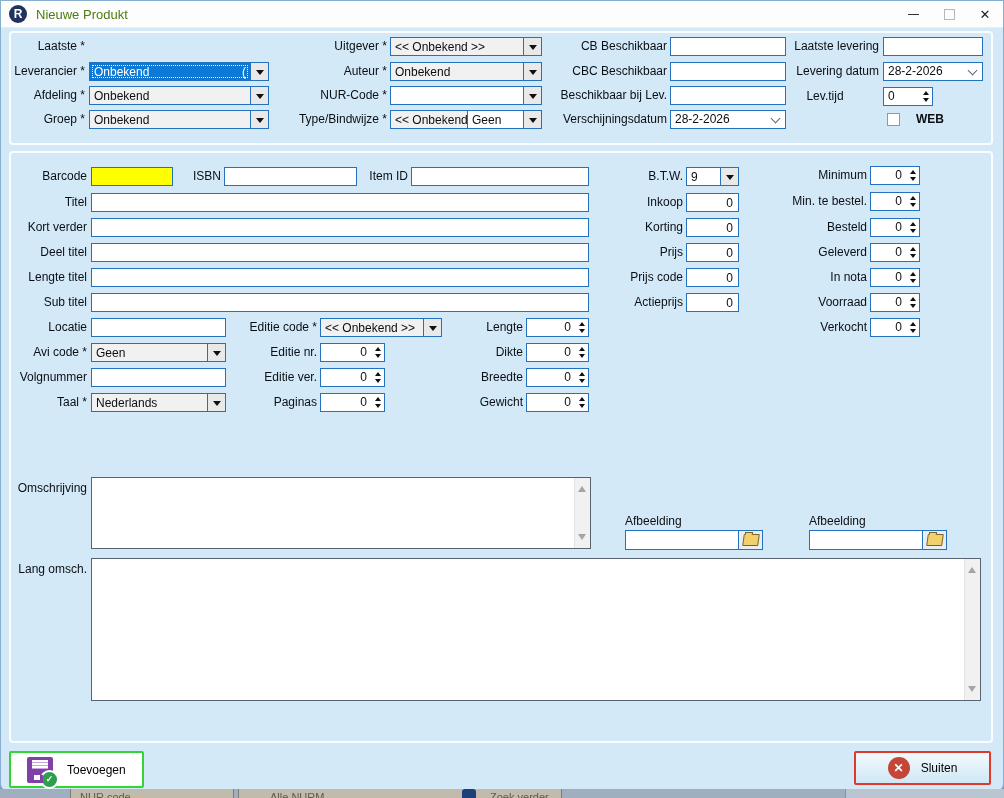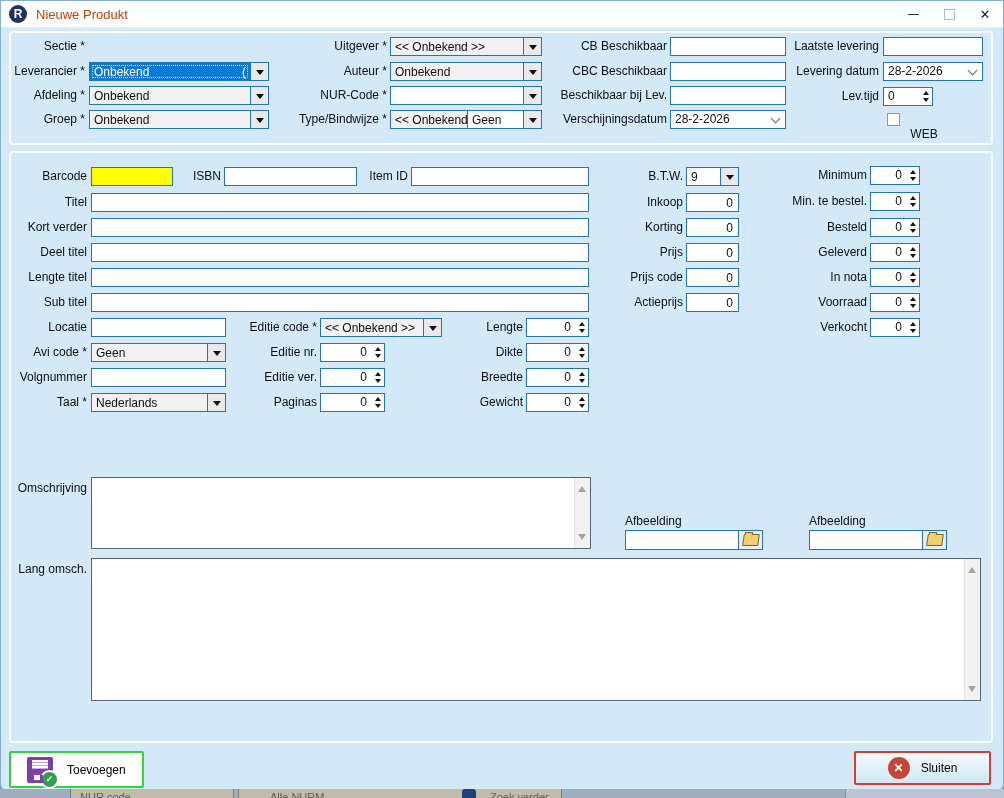--- a/index.html
+++ b/index.html
@@ -1,20 +1,20 @@
 <!DOCTYPE html>
 <html><head>
 <meta charset="utf-8">
 <style>
   html,body{margin:0;padding:0;}
   body{width:1004px;height:798px;overflow:hidden;font-family:"Liberation Sans",sans-serif;font-size:12px;color:#0a0f14;background:#aab6c2;position:relative;}
   .dialog{position:absolute;left:0;top:0;width:1002px;height:789px;background:#d4e9f8;border:1px solid #86aed0;border-radius:0 0 7px 7px;box-shadow:0 3px 6px rgba(40,60,80,.45);overflow:hidden;}
   .titlebar{position:absolute;left:0;top:0;right:0;height:26px;background:#fdfdfd;border-bottom:1px solid #e8eef3;display:flex;align-items:center;}
   .app-icon{width:18px;height:18px;margin-left:8px;border-radius:50%;background:#20335c;color:#fff;font-weight:bold;font-size:12px;line-height:18px;text-align:center;}
-  .title-text{margin-left:9px;font-size:13px;color:#c2410c;}
+  .title-text{margin-left:9px;font-size:13px;color:#4d7c0f;}
   .win-btns{margin-left:auto;display:flex;height:26px;}
   .wb{width:36px;height:26px;display:flex;align-items:center;justify-content:center;}
   .min-glyph{width:11px;height:1px;background:#333;}
   .max-glyph{width:9px;height:9px;border:1px solid #b8b8b8;}
   .close-glyph{font-size:13px;color:#222;line-height:1;}
   .panel{position:absolute;border:2px solid #fafdff;border-radius:4px;}
   .lbl{position:absolute;text-align:right;white-space:nowrap;line-height:19px;color:#0a0f14;}
   .fld{position:absolute;box-sizing:border-box;height:19px;background:#fff;border:1px solid #2471bd;display:flex;align-items:stretch;}
   input.ti{position:absolute;box-sizing:border-box;height:19px;background:#fff;border:1px solid #2471bd;font:12px "Liberation Sans",sans-serif;padding:0 3px;outline:none;color:#0a0f14;}
   input.num{text-align:right;padding-right:5px;}
@@ -73,21 +73,21 @@
         </div>
       <div class="wb">
           <span class="close-glyph">✕</span>
         </div>
     </div>
   </div>
 
   <div class="panel" style="left:8px;top:30px;width:980px;height:110px;"></div>
   <div class="panel" style="left:8px;top:150px;width:980px;height:588px;"></div>
 
-  <div class="lbl" style="left:0;width:84px;top:36px;">Sectie *</div>
+  <div class="lbl" style="left:0;width:84px;top:36px;">Laatste *</div>
 
   <div class="lbl" style="left:0;width:84px;top:61px;">Leverancier *</div>
   <div class="fld combo sel" style="left:88px;top:61px;width:180px;">
     <span class="ct">
         <span>Onbekend</span>
         <span>(</span>
       </span>
     <span class="cb">
         <i class="tri"></i>
       </span>
@@ -179,31 +179,31 @@
   <input class="ti" style="left: 882px; top: 36px; width: 100px;" value="">
 
   <div class="lbl" style="left:770px;width:108px;top:61px;">Levering datum</div>
   <div class="fld date" style="left:882px;top:61px;width:100px;">
     <span class="dv">28-2-2026</span>
     <span class="dc">
         <i class="chev"></i>
       </span>
   </div>
 
-  <div class="lbl" style="left:770px;width:108px;top:86px;">Lev.tijd</div>
+  <div class="lbl" style="left:770px;width:108px;top:86px;text-align:center;">Lev.tijd</div>
   <div class="fld spin leftv" style="left:882px;top:86px;width:50px;">
     <span class="sv">0</span>
     <span class="sa">
         <i class="tu"></i>
         <i class="td"></i>
       </span>
   </div>
 
   <div class="chk" style="left:886px;top:112px;"></div>
-  <div class="lbl" style="left:903px;width:40px;top:124px;text-align:center;">WEB</div>
+  <div class="lbl" style="left:903px;width:40px;top:109px;text-align:right;font-weight:bold;">WEB</div>
 
   <div class="lbl" style="left:0;width:86px;top:166px;">Barcode</div>
   <input class="ti yellow" style="left: 90px; top: 166px; width: 82px;" value="">
 
   <div class="lbl" style="left:176px;width:44px;top:166px;">ISBN</div>
   <input class="ti" style="left: 223px; top: 166px; width: 133px;" value="">
 
   <div class="lbl" style="left:360px;width:47px;top:166px;">Item ID</div>
   <input class="ti" style="left: 410px; top: 166px; width: 178px;" value="">
 

